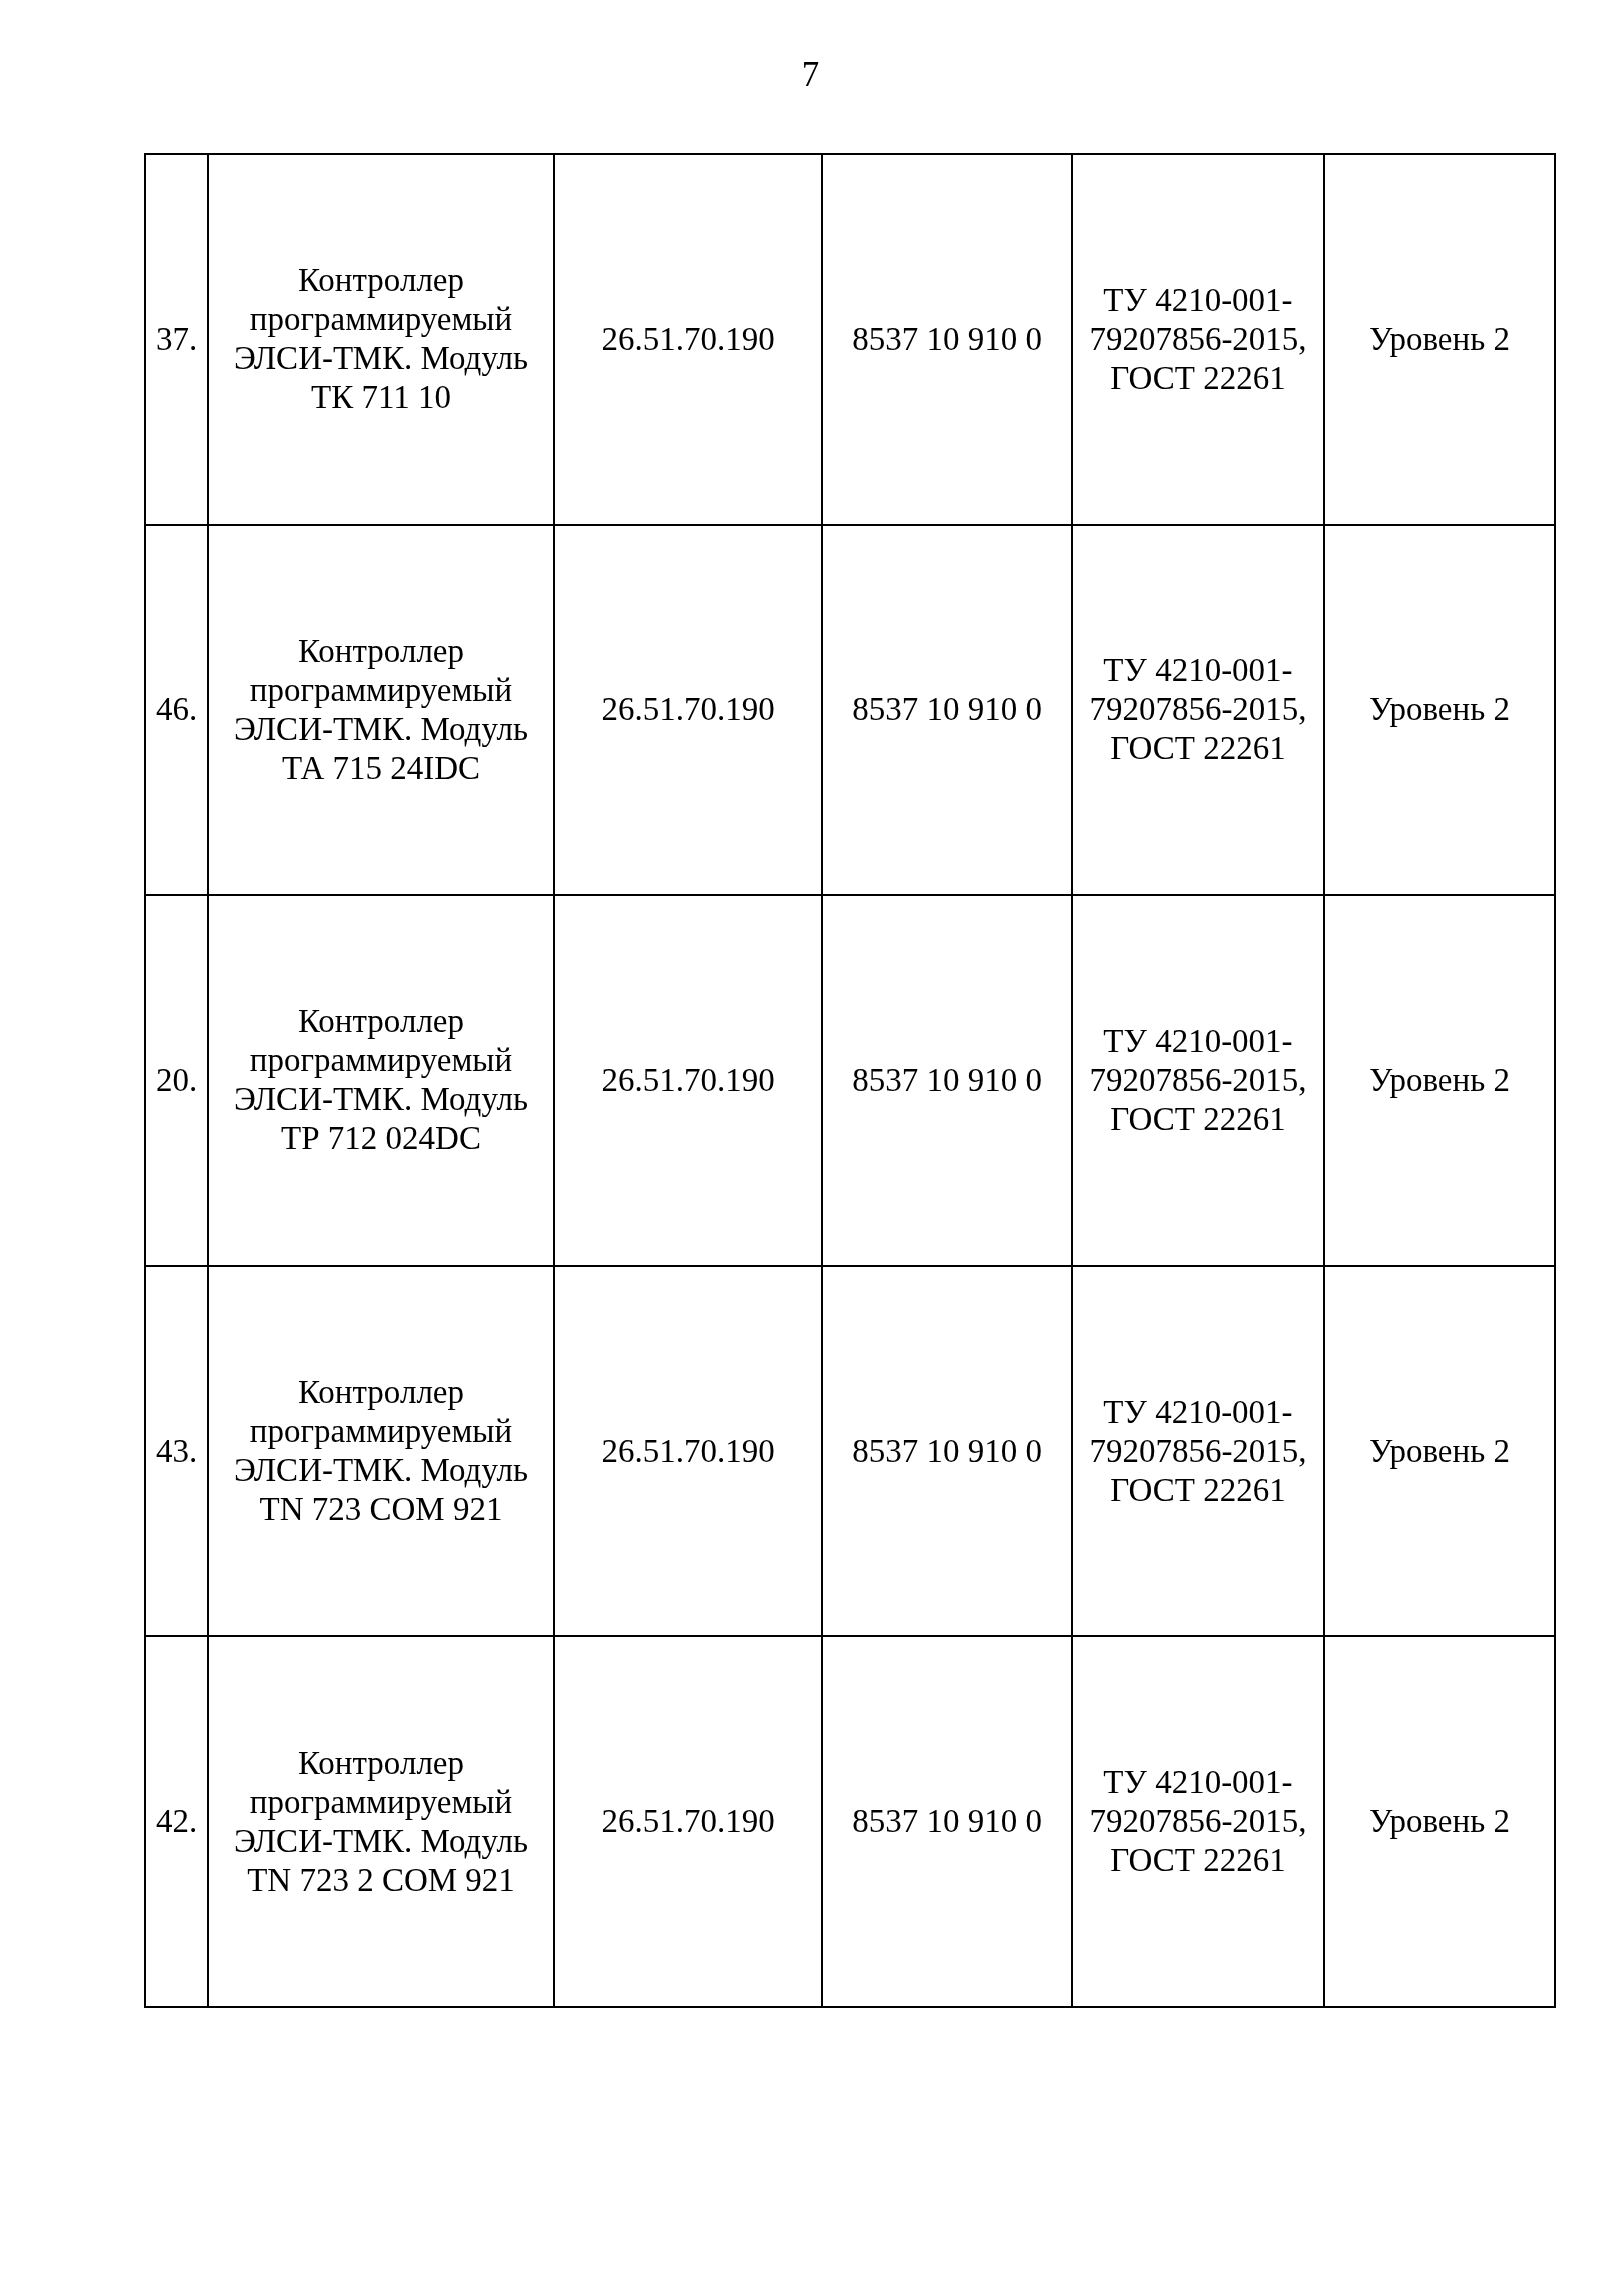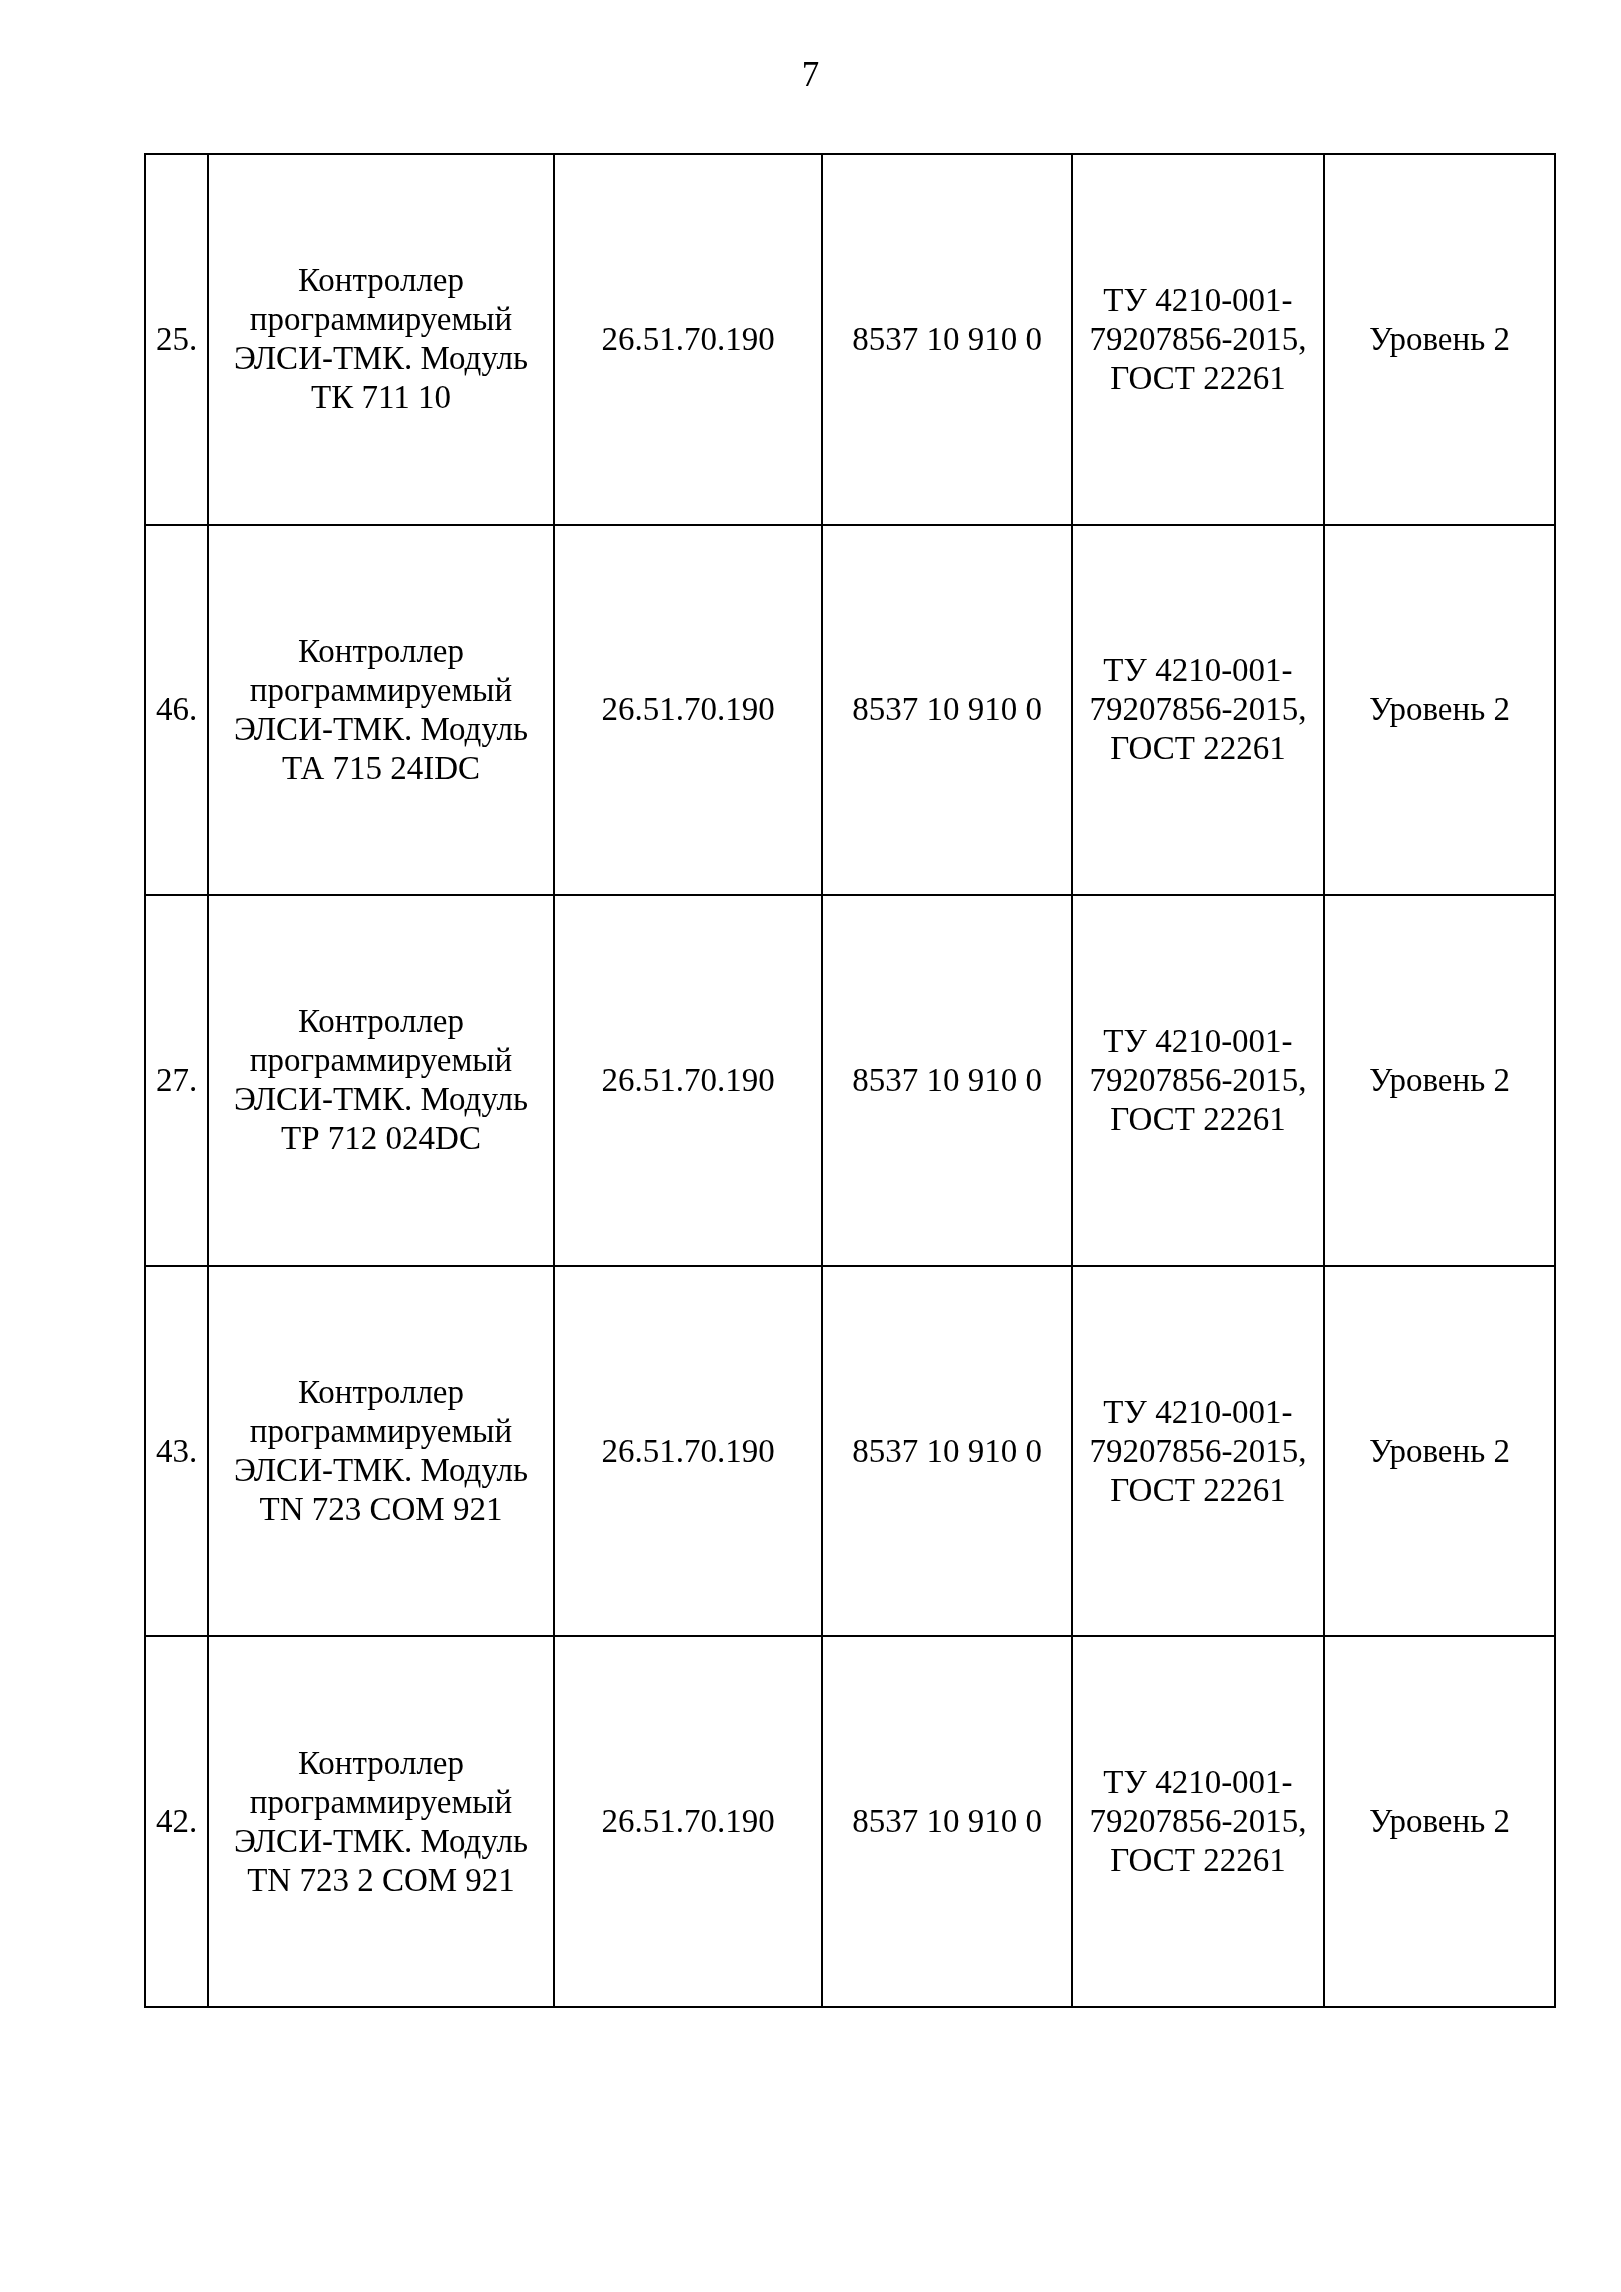--- a/index.html
+++ b/index.html
@@ -61,21 +61,21 @@
     <colgroup>
       <col style="width:63px">
       <col style="width:346px">
       <col style="width:268px">
       <col style="width:250px">
       <col style="width:252px">
       <col style="width:231px">
     </colgroup>
     <tbody>
       <tr>
-        <td class="cell-num">25.</td>
+        <td class="cell-num">37.</td>
         <td class="cell-name">Контроллер
 программируемый
 ЭЛСИ-ТМК. Модуль
 ТК 711 10</td>
         <td class="cell-okpd">26.51.70.190</td>
         <td class="cell-tnved">8537 10 910 0</td>
         <td class="cell-docs">ТУ 4210-001-
 79207856-2015,
 ГОСТ 22261</td>
         <td class="cell-level">Уровень 2</td>
@@ -87,21 +87,21 @@
 ЭЛСИ-ТМК. Модуль
 ТА 715 24IDC</td>
         <td class="cell-okpd">26.51.70.190</td>
         <td class="cell-tnved">8537 10 910 0</td>
         <td class="cell-docs">ТУ 4210-001-
 79207856-2015,
 ГОСТ 22261</td>
         <td class="cell-level">Уровень 2</td>
       </tr>
       <tr>
-        <td class="cell-num">27.</td>
+        <td class="cell-num">20.</td>
         <td class="cell-name">Контроллер
 программируемый
 ЭЛСИ-ТМК. Модуль
 ТР 712 024DC</td>
         <td class="cell-okpd">26.51.70.190</td>
         <td class="cell-tnved">8537 10 910 0</td>
         <td class="cell-docs">ТУ 4210-001-
 79207856-2015,
 ГОСТ 22261</td>
         <td class="cell-level">Уровень 2</td>

